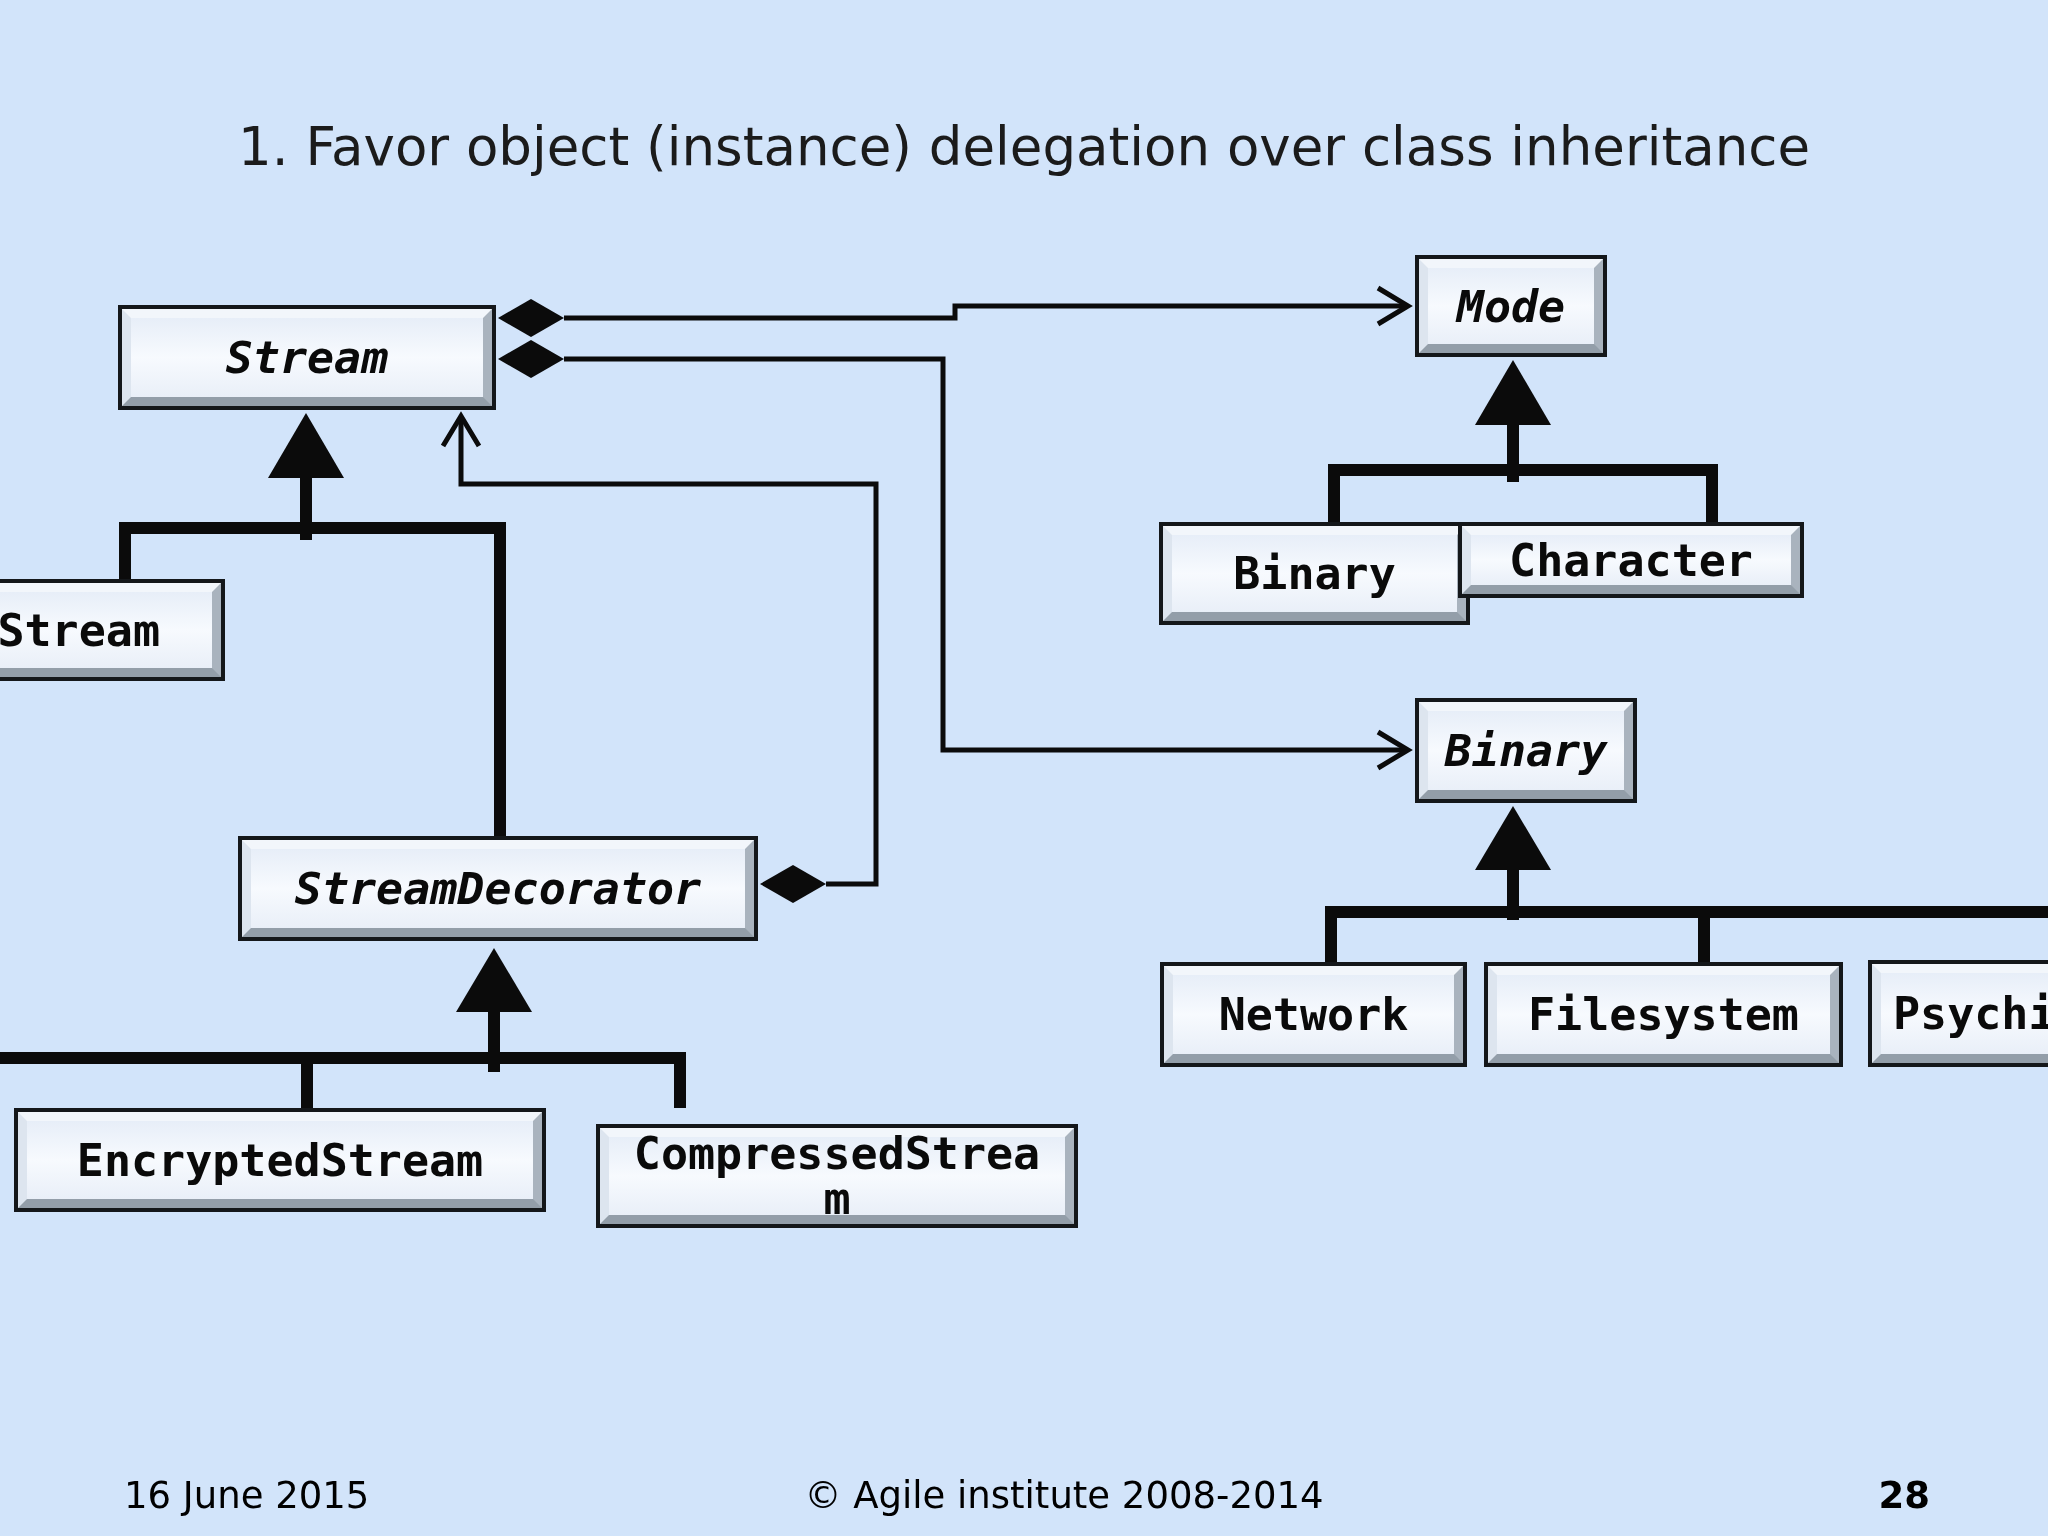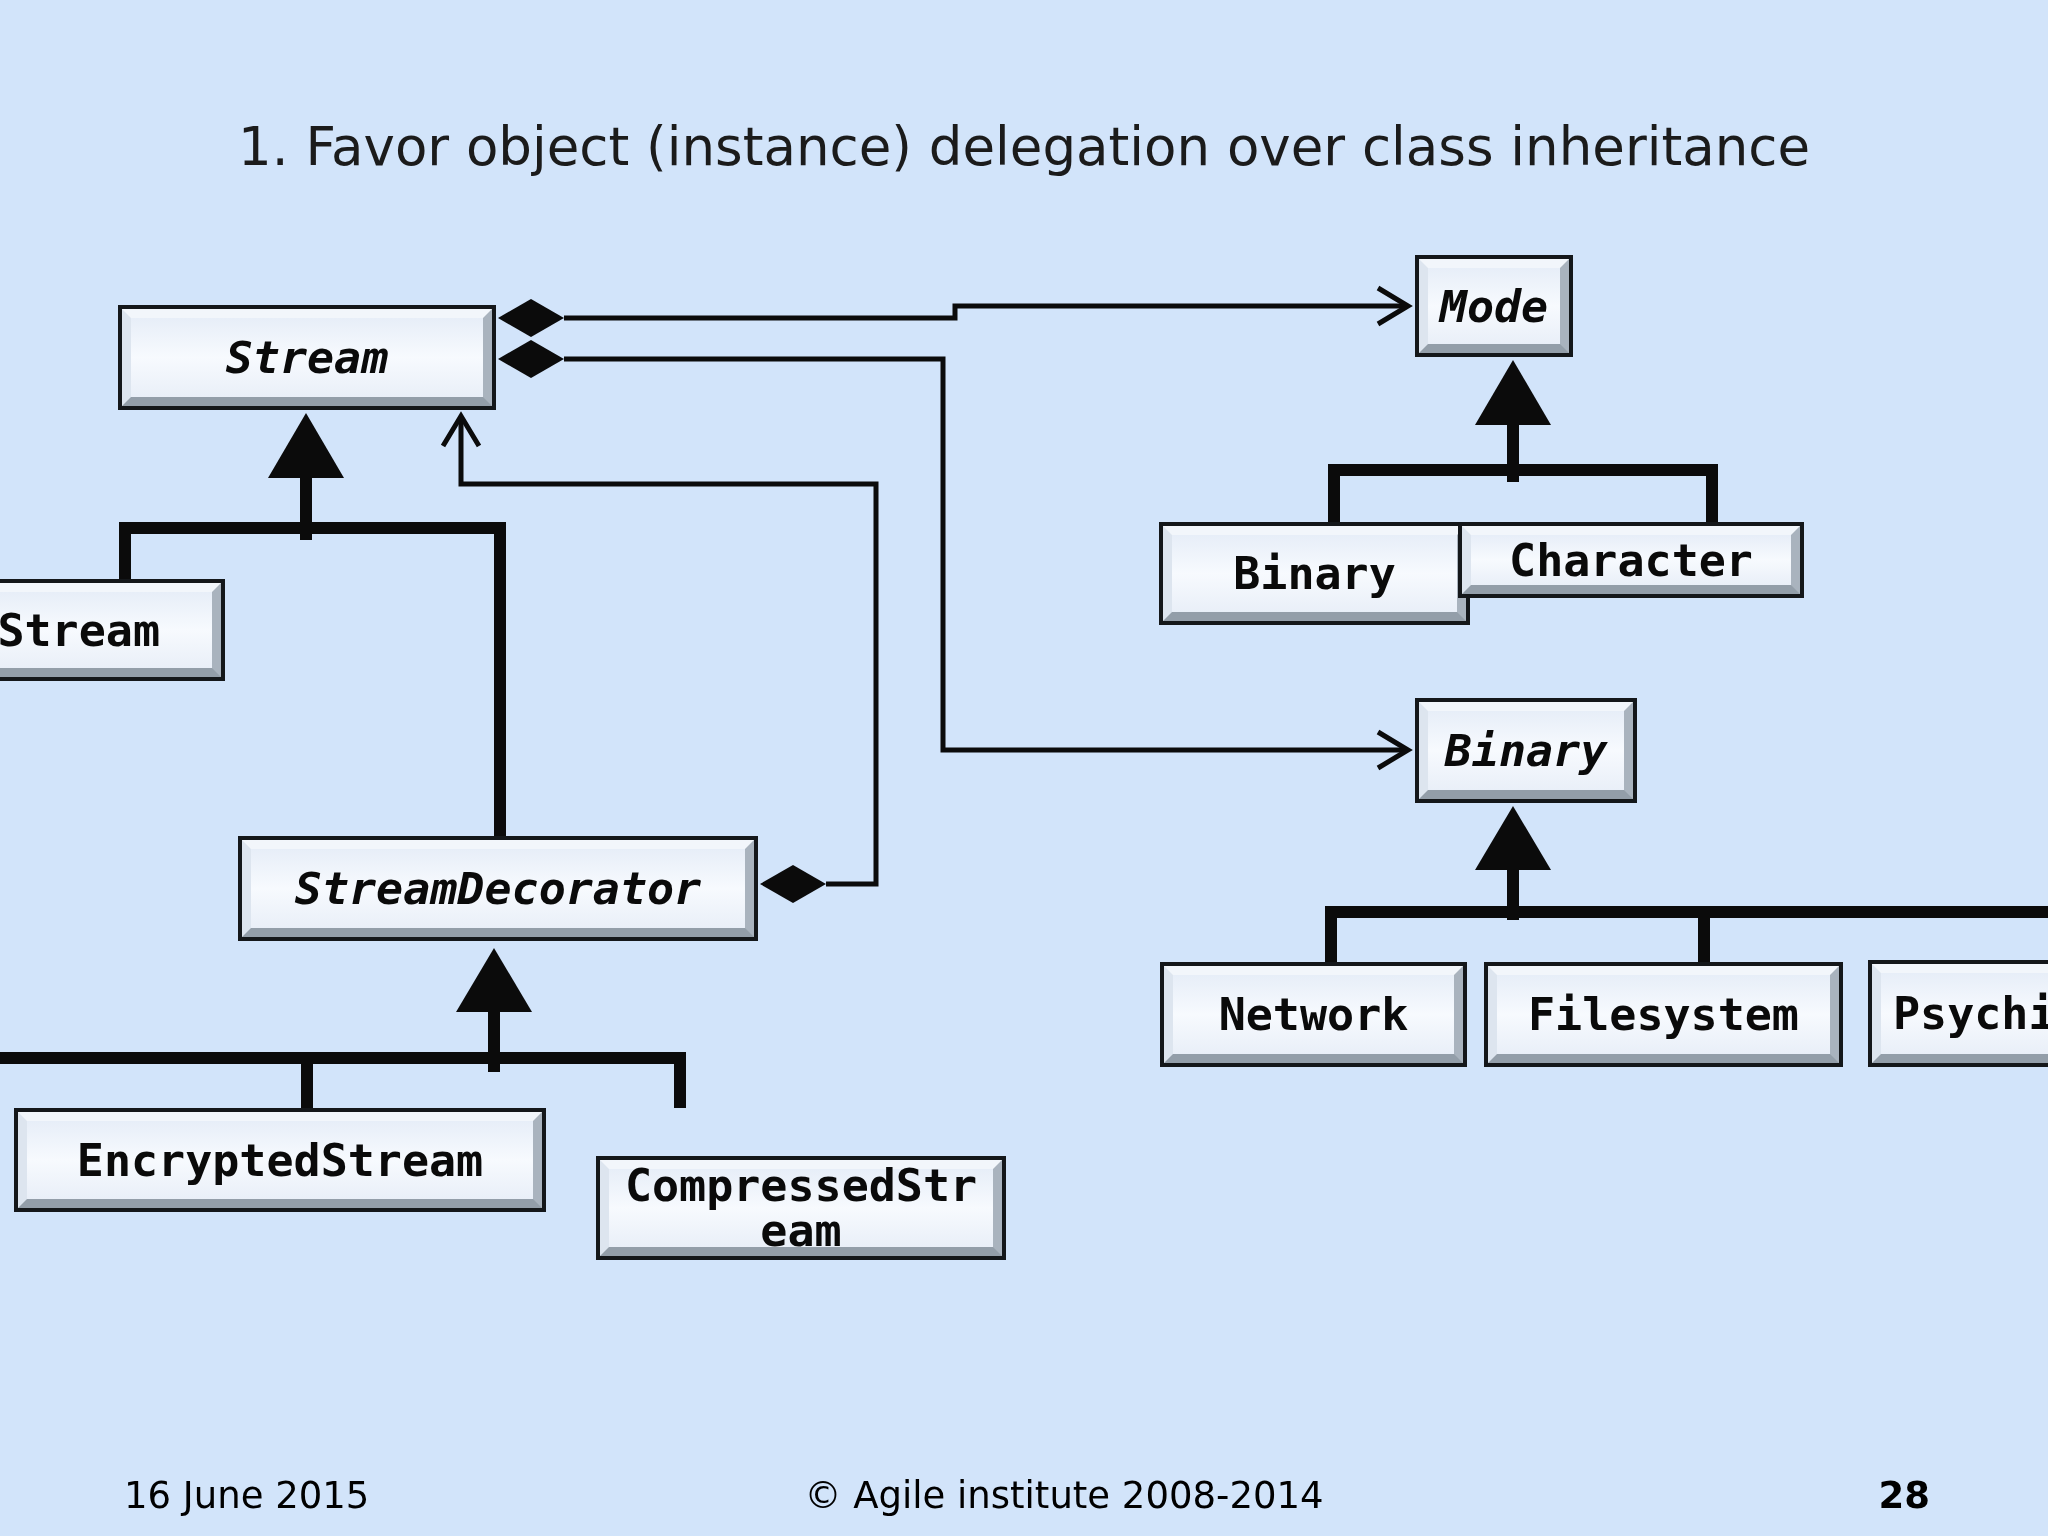--- a/index.html
+++ b/index.html
@@ -119,27 +119,27 @@
     <span class="lbl">StreamDecorator</span>
   </div>
 </div>
 
 <div class="node" style="left:14px;top:1108px;width:532px;height:104px">
   <div class="face">
     <span class="lbl">EncryptedStream</span>
   </div>
 </div>
 
-<div class="node wrap" style="left:596px;top:1156px;width:410px;height:104px">
+<div class="node wrap" style="left:596px;top:1124px;width:482px;height:104px">
   <div class="face">
     <span class="lbl">CompressedStream</span>
   </div>
 </div>
 
-<div class="node abstract" style="left:1415px;top:255px;width:158px;height:102px">
+<div class="node abstract" style="left:1415px;top:255px;width:192px;height:102px">
   <div class="face">
     <span class="lbl">Mode</span>
   </div>
 </div>
 
 <div class="node" style="left:1159px;top:522px;width:311px;height:103px">
   <div class="face">
     <span class="lbl">Binary</span>
   </div>
 </div>

